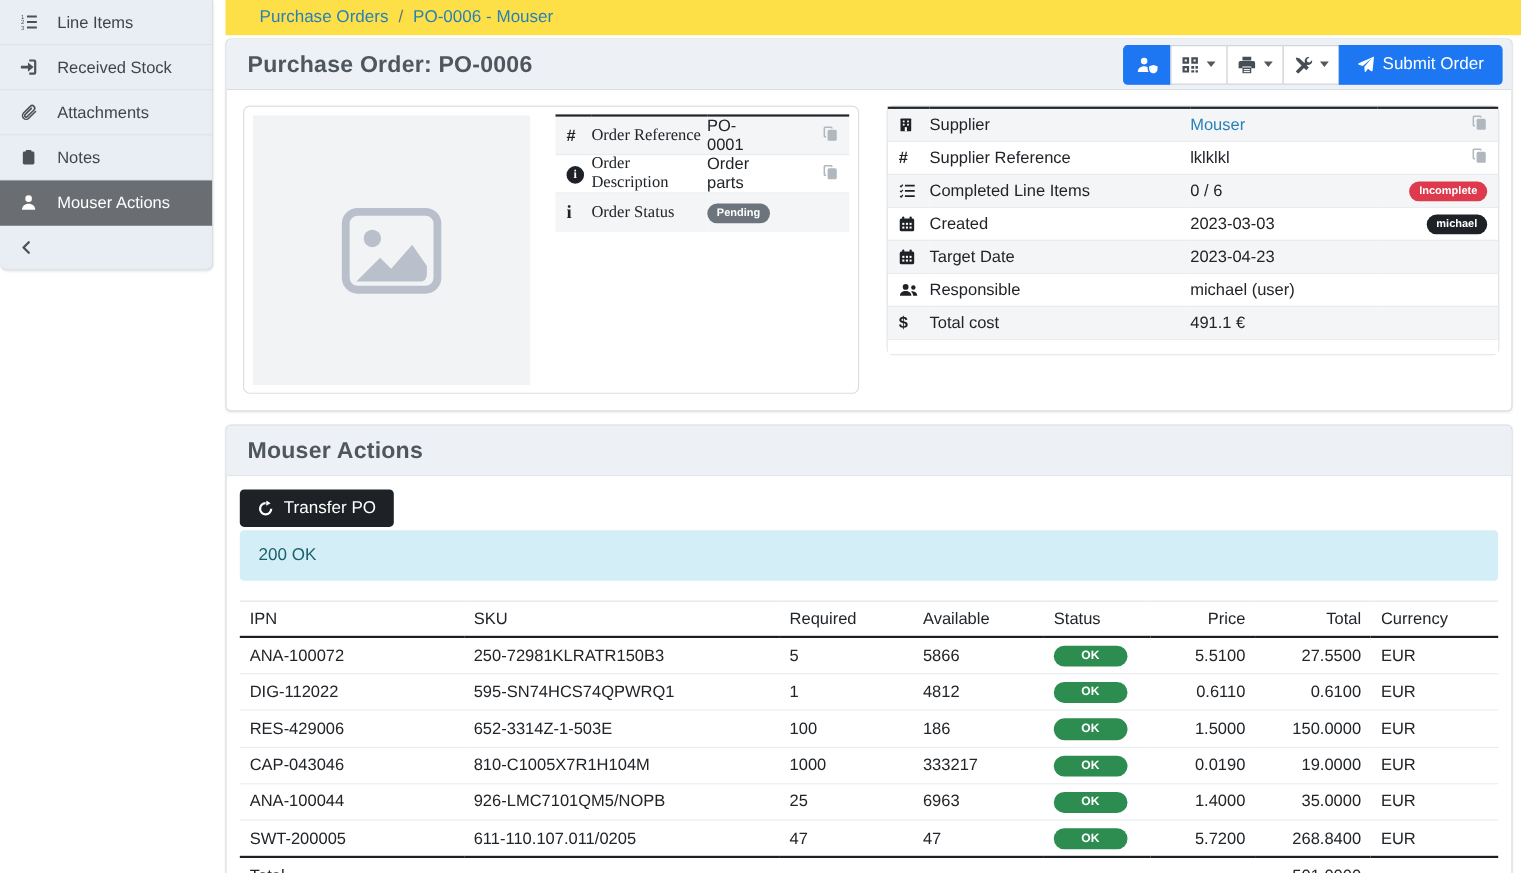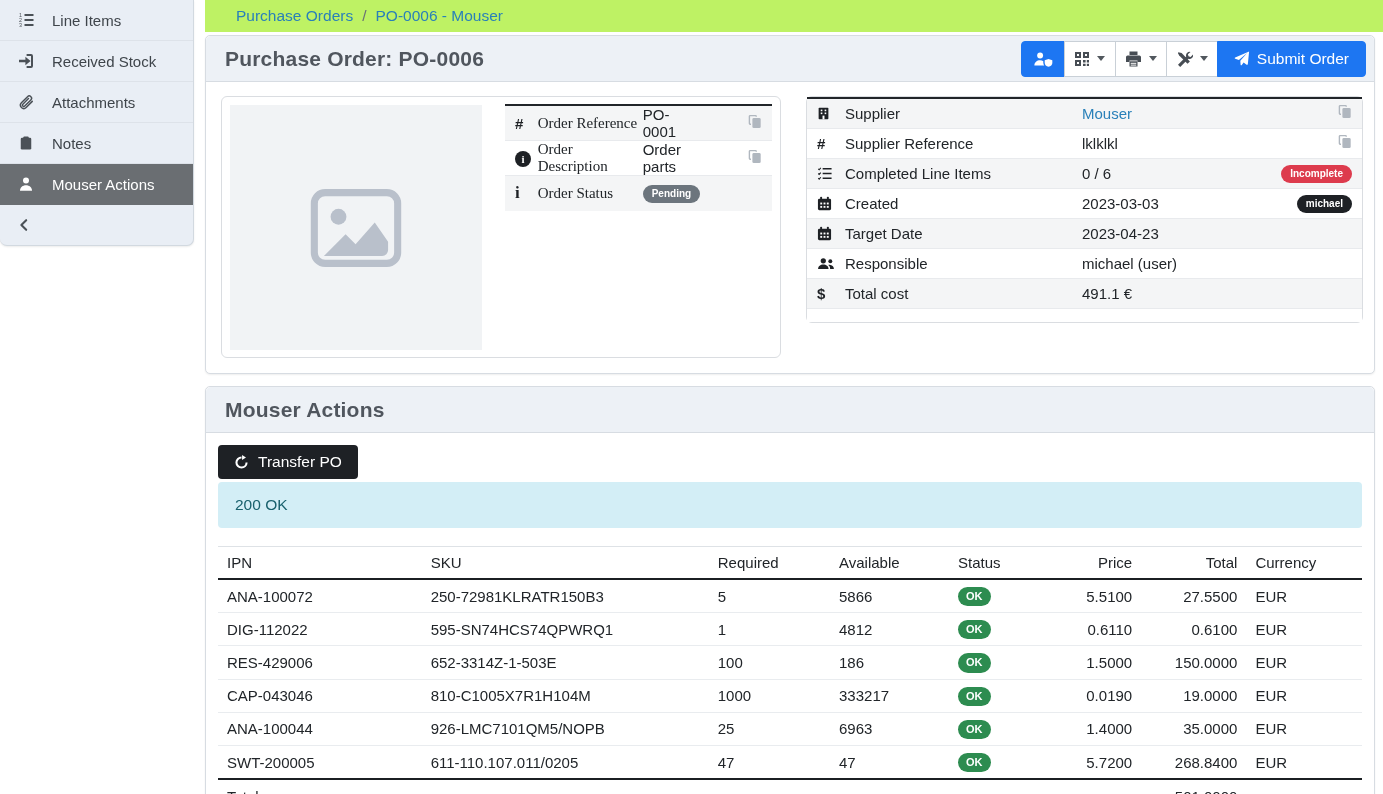--- a/index.html
+++ b/index.html
@@ -1,20 +1,20 @@
 <!DOCTYPE html>
 <html><head>
 <meta charset="utf-8">
 <style>
   * { margin:0; padding:0; box-sizing:border-box; }
   html,body { width:1383px; height:794px; background:#fff; font-family:"Liberation Sans",sans-serif; color:#212529; }
   .app { position:relative; width:1383px; height:794px; overflow:hidden; background:#fff; }
 
   
-  .crumb-bar { position:absolute; left:205px; right:0; top:0; height:32px; background:#bef264;
+  .crumb-bar { position:absolute; left:205px; right:0; top:0; height:32px; background:#fde047;
     display:flex; align-items:center; padding-left:31px; gap:9px; font-size:15.5px; }
   .crumb-bar a { color:#2980b9; text-decoration:none; cursor:pointer; }
   .crumb-sep { color:#6a7075; }
 
   
   .sidebar { position:absolute; left:0; top:0; width:194px; background:#e9eef5;
     border:1px solid #d2d9e0; border-top:none; border-left:none; border-radius:0 0 7px 7px;
     box-shadow:0 1px 2px rgba(0,0,0,.08); overflow:hidden; }
   .side-item { height:41px; display:flex; align-items:center; gap:15px; padding-left:15px;
     font-size:15px; color:#3f454b; border-bottom:1px solid #dde2e9; cursor:pointer; }
@@ -66,21 +66,21 @@
   .glyph { font-weight:700; font-size:15px; }
   .glyph-serif { font-family:"Liberation Serif",serif; font-weight:700; font-size:17px; }
   .info-circle { display:inline-flex; width:16px; height:16px; border-radius:50%; background:#1e2125;
     color:#fff; font-size:11px; font-weight:700; align-items:center; justify-content:center;
     font-family:"Liberation Serif",serif; }
   .badge { display:inline-block; padding:3px 9px; border-radius:10px; font-size:10px; font-weight:700;
     color:#fff; line-height:1.2; }
   .badge-gray { background:#6c757d; }
   .badge-red { background:#dd3b4d; }
   .badge-black { background:#1e2125; }
-  .badge-green { background:#2d8c50; font-size:11px; padding:3px 8px; }
+  .badge-green { background:#2d8c50; font-size:11px; padding:3px 25px; }
   .copy-ic { color:#b0b7bf; cursor:pointer; display:inline-flex; }
   a.val-link { color:#2980b9; text-decoration:none; cursor:pointer; }
   .spacer-row td { height:14px; background:#fff !important; }
 
   
   .actions-body { padding:12px 12px 0 12px; }
   .btn-dark { display:inline-flex; align-items:center; gap:9px; background:#1e2125; color:#fff;
     border:none; border-radius:4px; padding:8px 16px; font-size:15.5px; cursor:pointer;
     font-family:"Liberation Sans",sans-serif; }
   .alert-info { margin-top:3px; background:#d3eef6; color:#19616d; border-radius:4px;

